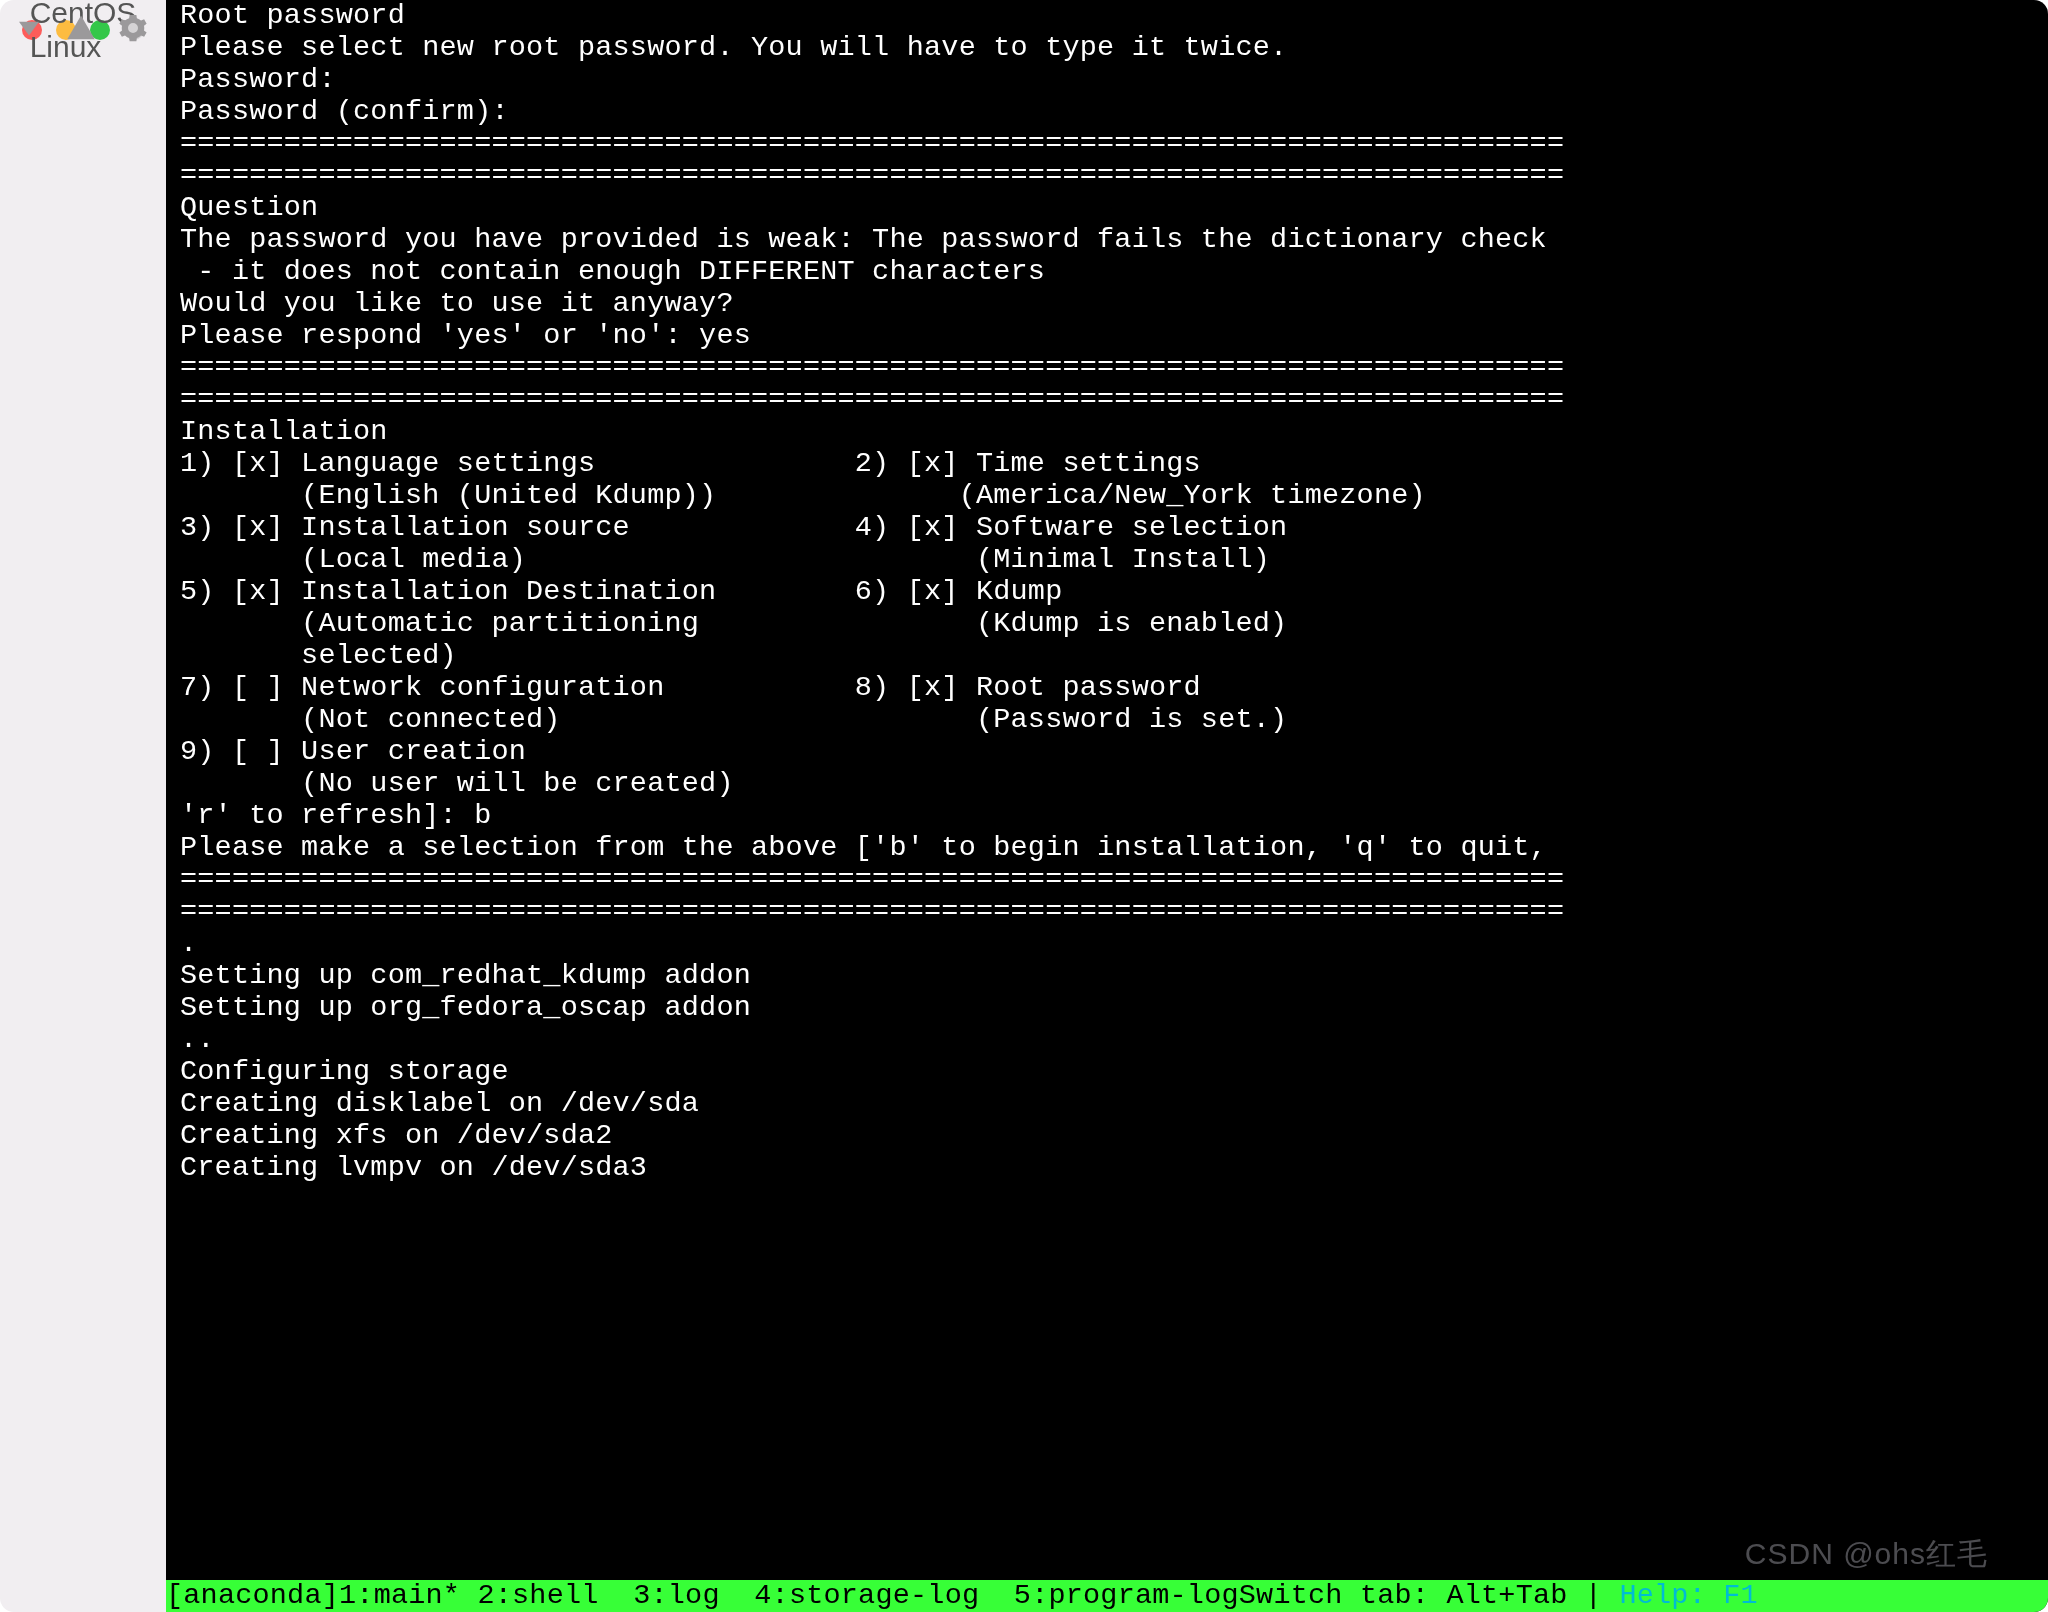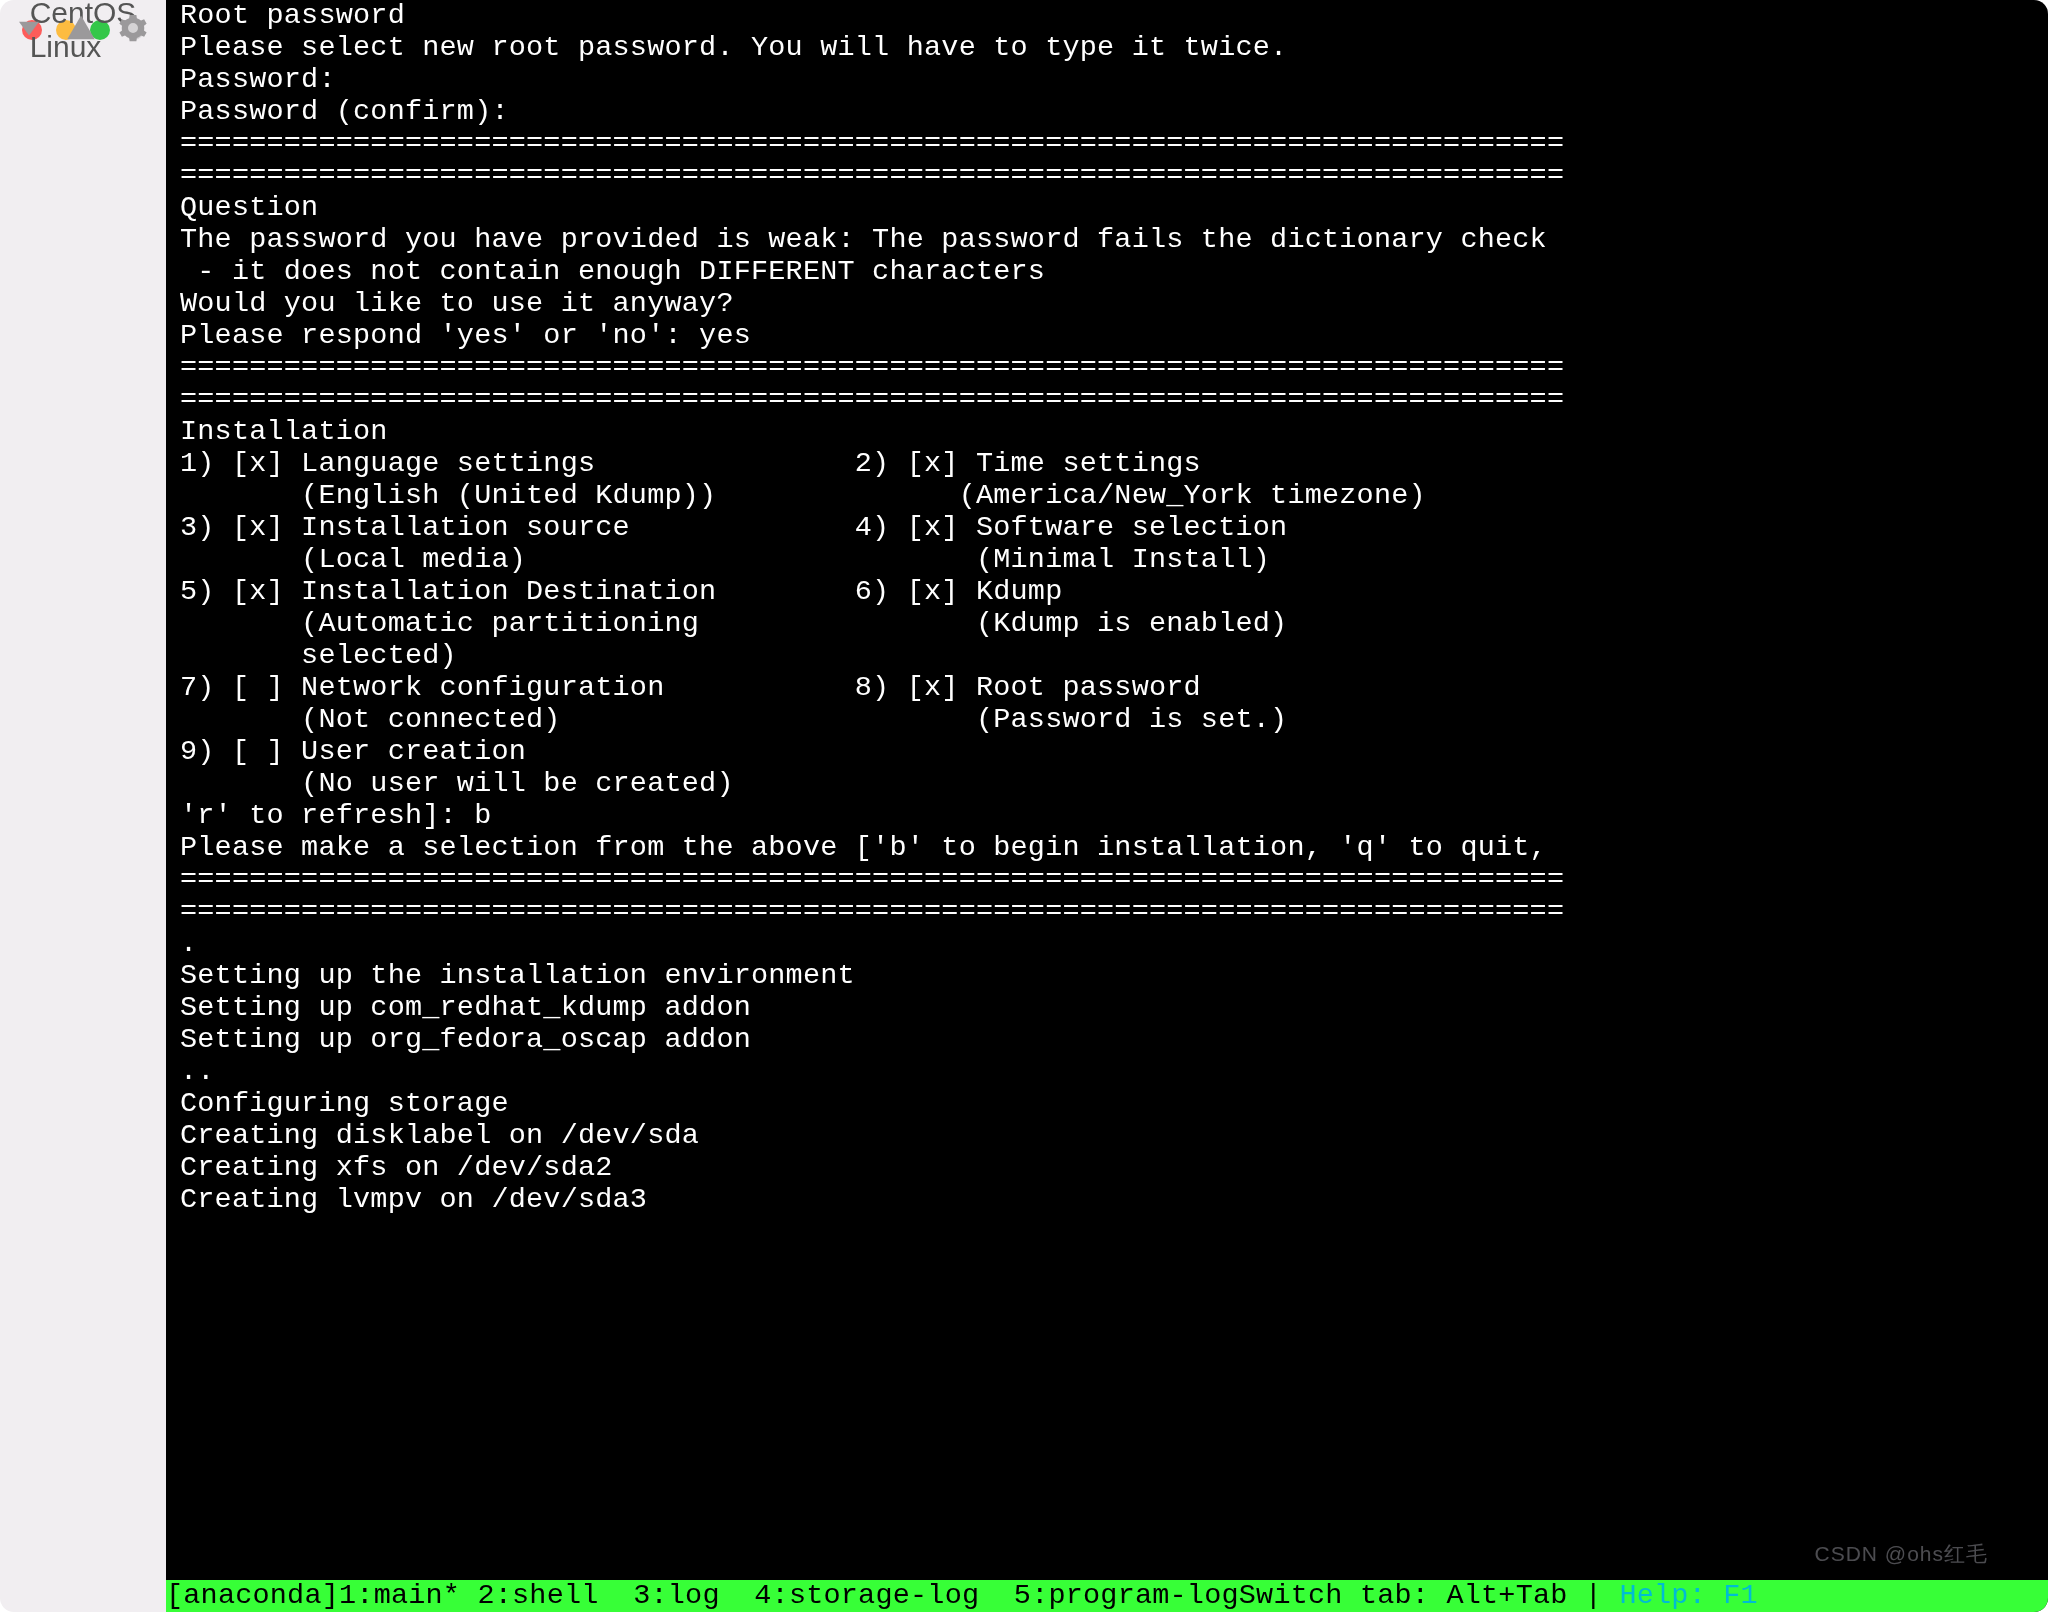--- a/index.html
+++ b/index.html
@@ -11,21 +11,21 @@
   .dot.red { background: #fd5c5a; }
   .dot.yellow { background: #fdbc40; }
   .dot.green { background: #34c749; }
   .dot.grey { background: #d5d3d5; }
   .wintitle { position: absolute; left: 50%; transform: translateX(-50%); color: #555; font-size: 30px; }
   .titlebar-right { position: absolute; right: 18px; display: flex; align-items: center; gap: 22px; color: #888; }
   .titlebar-right svg { width: 30px; height: 30px; fill: #9b999b; }
   .vm { flex: 1; background: #000; color: #fff; font-family: "Menlo", "Consolas", "Courier New", monospace; font-size: 28.5px; line-height: 32px; letter-spacing: 0.2px; position: relative; overflow: hidden; }
   .term { white-space: pre; margin-left: 14px; }
   .statusbar { position: absolute; left: 0; right: 0; bottom: 0; height: 32px; line-height: 32px; background: #37ff37; color: #000; display: flex; justify-content: flex-start; font-family: "Menlo","Consolas","Courier New",monospace; font-size: 28.5px; letter-spacing: 0.2px; white-space: pre; overflow: hidden; }
-  .watermark { position: absolute; right: 60px; bottom: 42px; color: rgba(200,200,210,0.38); font-size: 21px; font-family: sans-serif; pointer-events: none; letter-spacing: 1px; }
+  .watermark { position: absolute; right: 60px; bottom: 42px; color: rgba(200,200,210,0.38); font-size: 30px; font-family: sans-serif; pointer-events: none; letter-spacing: 1px; }
   .sb-right .cyan { color: #00bcd4; }
 </style>
 </head>
 <body>
 
 <div class="window">
   <div class="titlebar">
     <div class="traffic">
       <div class="dot red"></div>
       <div class="dot yellow"></div>
@@ -77,21 +77,20 @@
 <div class="term">       (Not connected)                        (Password is set.)</div>
 <div class="term">9) [ ] User creation</div>
 <div class="term">       (No user will be created)</div>
 <div class="term"></div>
 <div class="term">'r' to refresh]: b</div>
 <div class="term">Please make a selection from the above ['b' to begin installation, 'q' to quit,</div>
 <div class="term">================================================================================</div>
 <div class="term">================================================================================</div>
 <div class="term"></div>
 <div class="term">.</div>
-<div class="term">Setting up the installation environment</div>
 <div class="term">Setting up com_redhat_kdump addon</div>
 <div class="term">Setting up org_fedora_oscap addon</div>
 <div class="term">..</div>
 <div class="term">Configuring storage</div>
 <div class="term">Creating disklabel on /dev/sda</div>
 <div class="term">Creating xfs on /dev/sda2</div>
 <div class="term">Creating lvmpv on /dev/sda3</div>
 
     <div class="statusbar">
       <span>[anaconda]1:main* 2:shell  3:log  4:storage-log  5:program-log</span>

